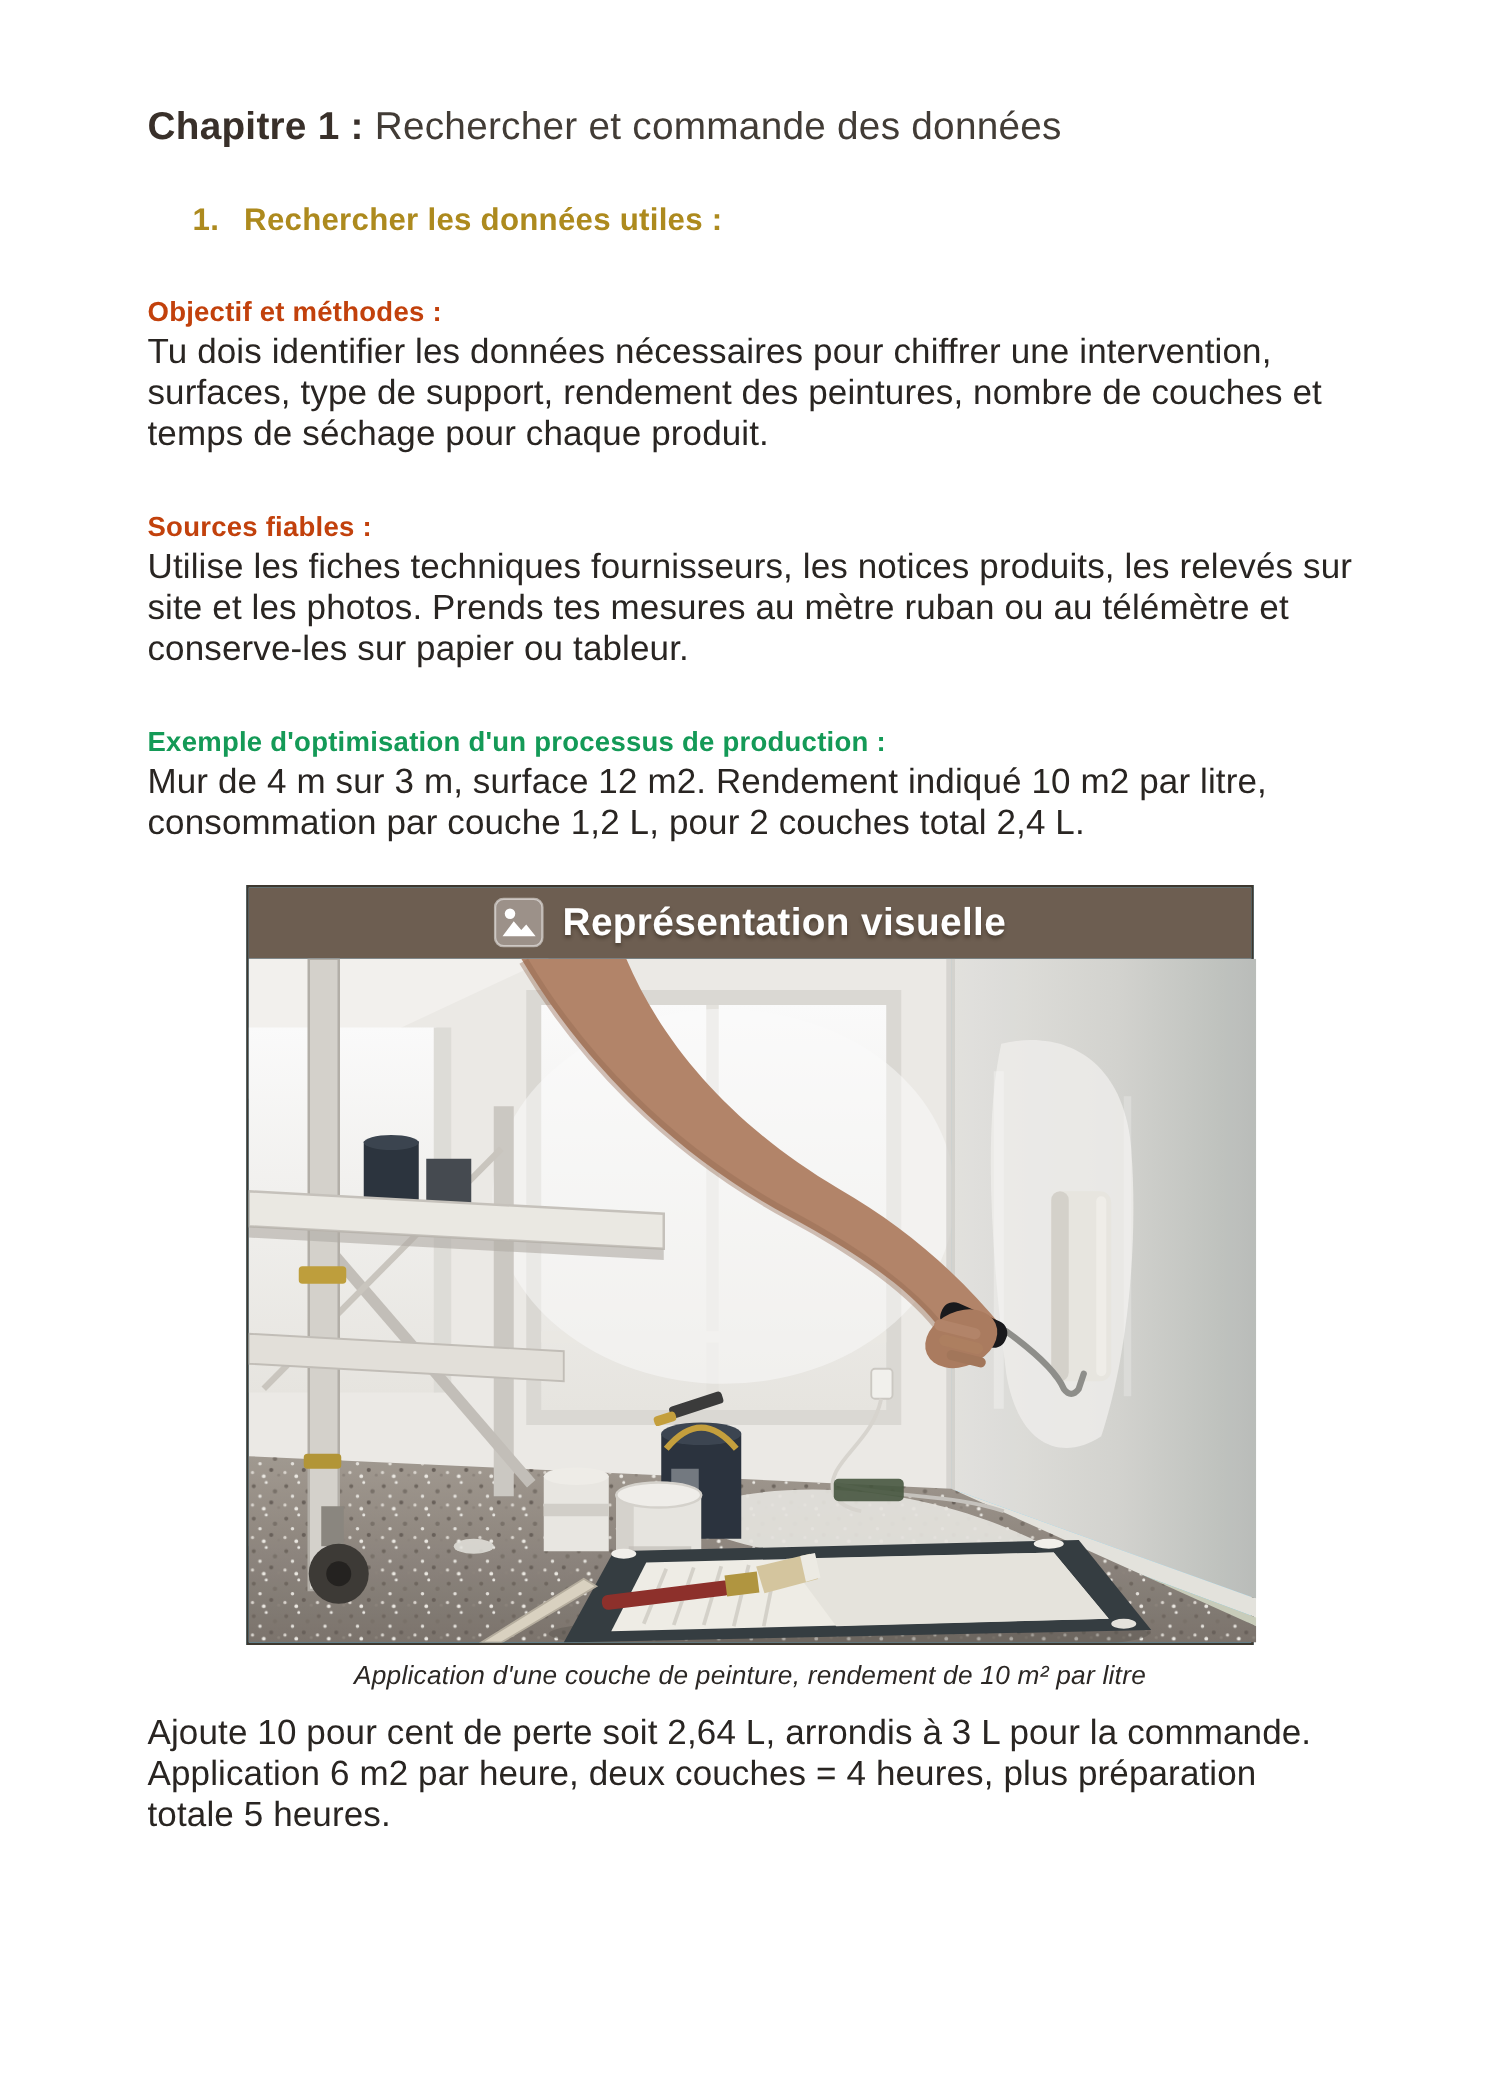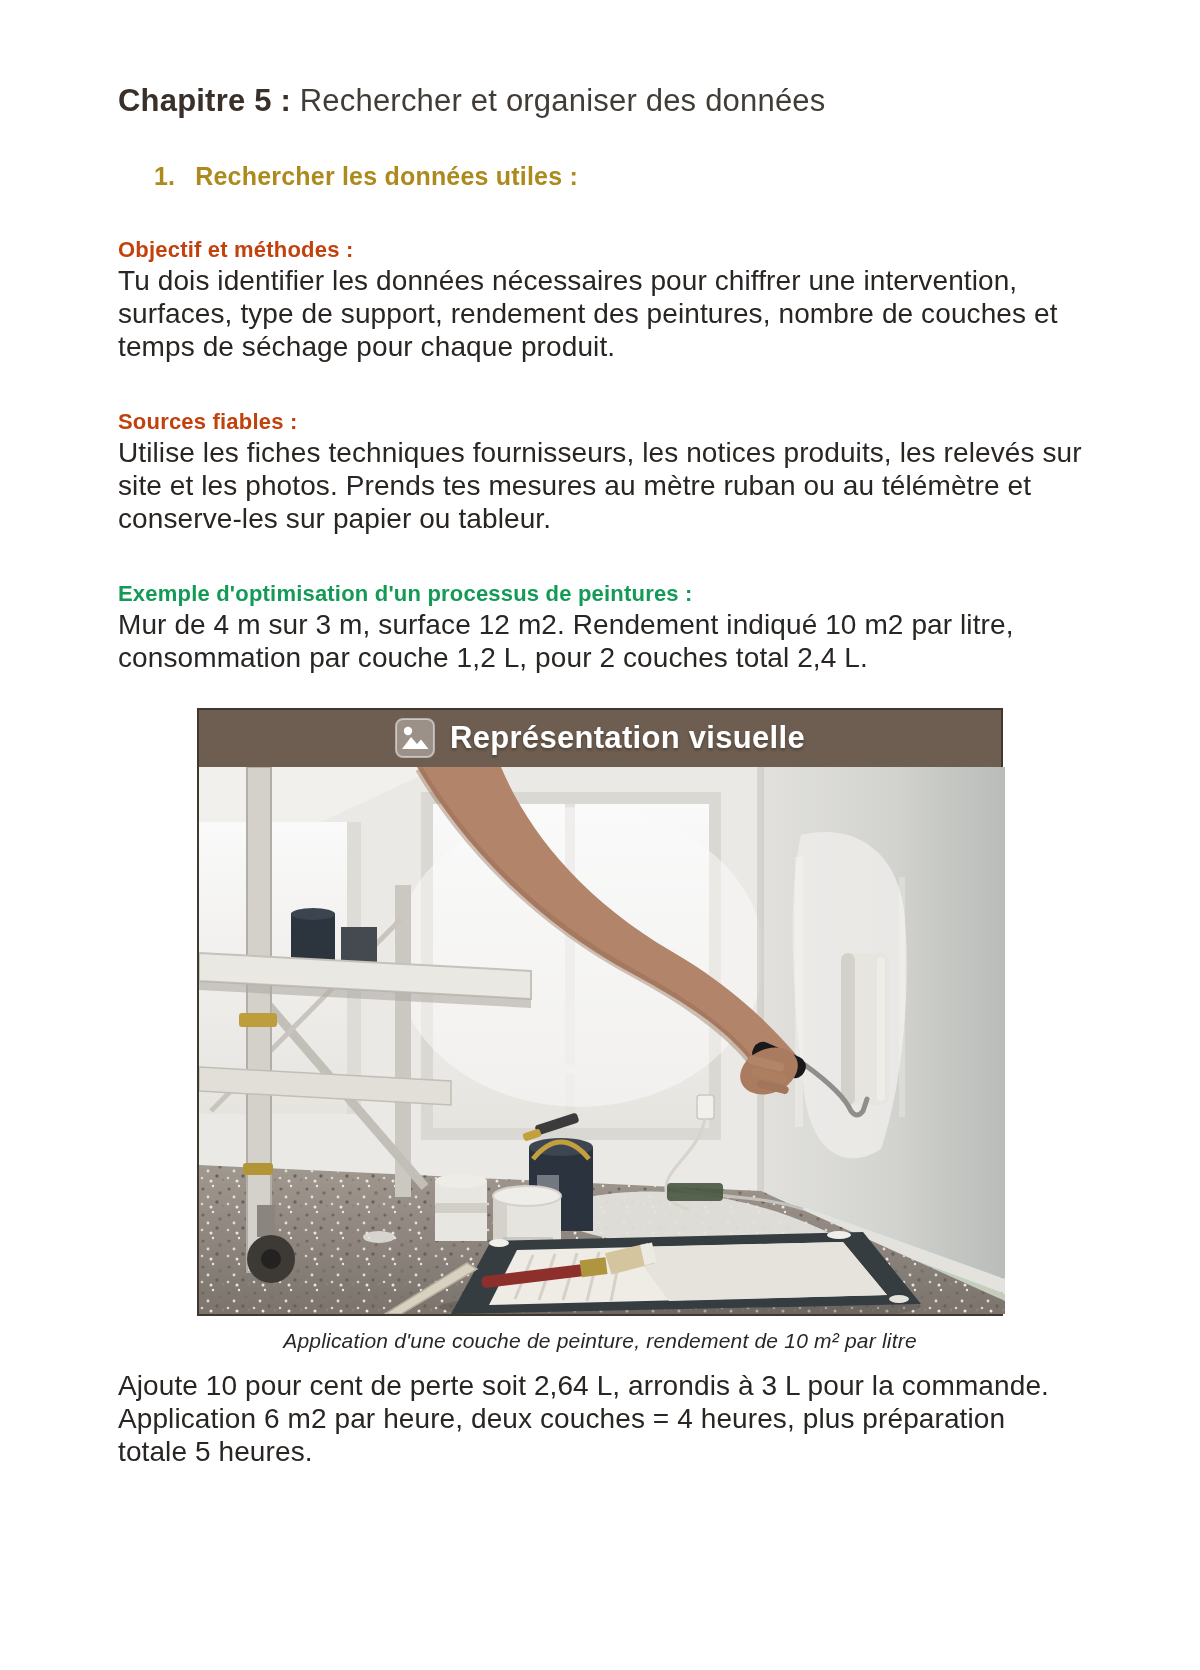--- a/index.html
+++ b/index.html
@@ -95,41 +95,41 @@
     letter-spacing: 0.2px;
   }
   .closing { margin-top: 16px; }
 </style>
 </head>
 <body>
 
 <div class="page">
 
   <h1 class="doc-title">
-    <span class="t-bold">Chapitre 5 :</span>
-    <span class="t-rest">Rechercher et organiser des données</span>
+    <span class="t-bold">Chapitre 1 :</span>
+    <span class="t-rest">Rechercher et commande des données</span>
   </h1>
 
   <div class="list-heading">
     <span>1.</span>
     <span>Rechercher les données utiles :</span>
   </div>
 
   <div class="section">
     <h3>Objectif et méthodes :</h3>
     <p>Tu dois identifier les données nécessaires pour chiffrer une intervention, surfaces, type de support, rendement des peintures, nombre de couches et temps de séchage pour chaque produit.</p>
   </div>
 
   <div class="section">
     <h3>Sources fiables :</h3>
     <p>Utilise les fiches techniques fournisseurs, les notices produits, les relevés sur site et les photos. Prends tes mesures au mètre ruban ou au télémètre et conserve-les sur papier ou tableur.</p>
   </div>
 
   <div class="section">
-    <h3 class="green">Exemple d'optimisation d'un processus de peintures :</h3>
+    <h3 class="green">Exemple d'optimisation d'un processus de production :</h3>
     <p>Mur de 4 m sur 3 m, surface 12 m2. Rendement indiqué 10 m2 par litre, consommation par couche 1,2 L, pour 2 couches total 2,4 L.</p>
   </div>
 
   <div class="figure-wrap">
     <div class="figure">
       <div class="figure-bar">
         <span style="line-height:0;">
           <svg width="40" height="40" viewBox="0 0 40 40" aria-hidden="true">
             <rect x="1" y="1" width="38" height="38" rx="7" fill="#ffffff" opacity="0.32"></rect>
             <rect x="1" y="1" width="38" height="38" rx="7" fill="none" stroke="#ffffff" stroke-opacity="0.5" stroke-width="2"></rect>

